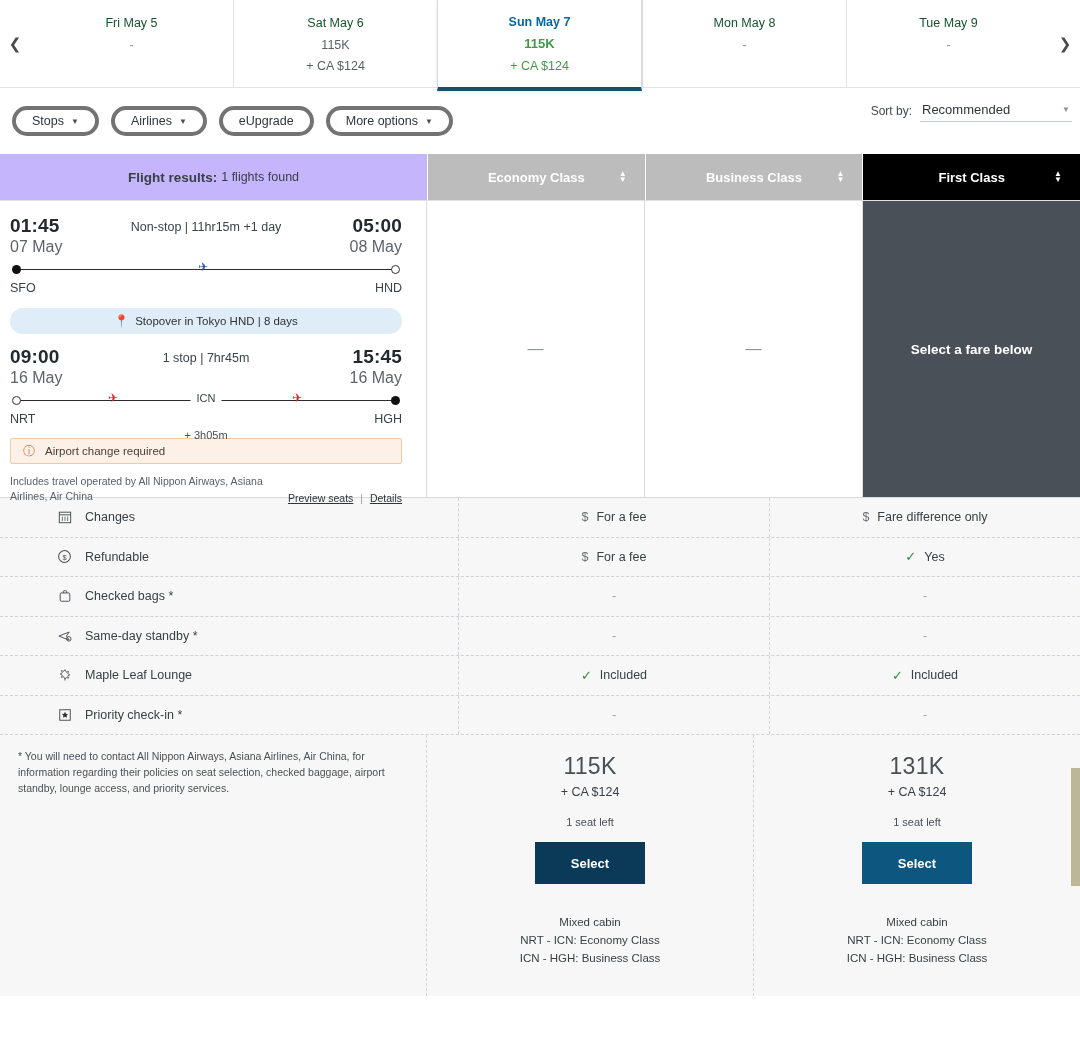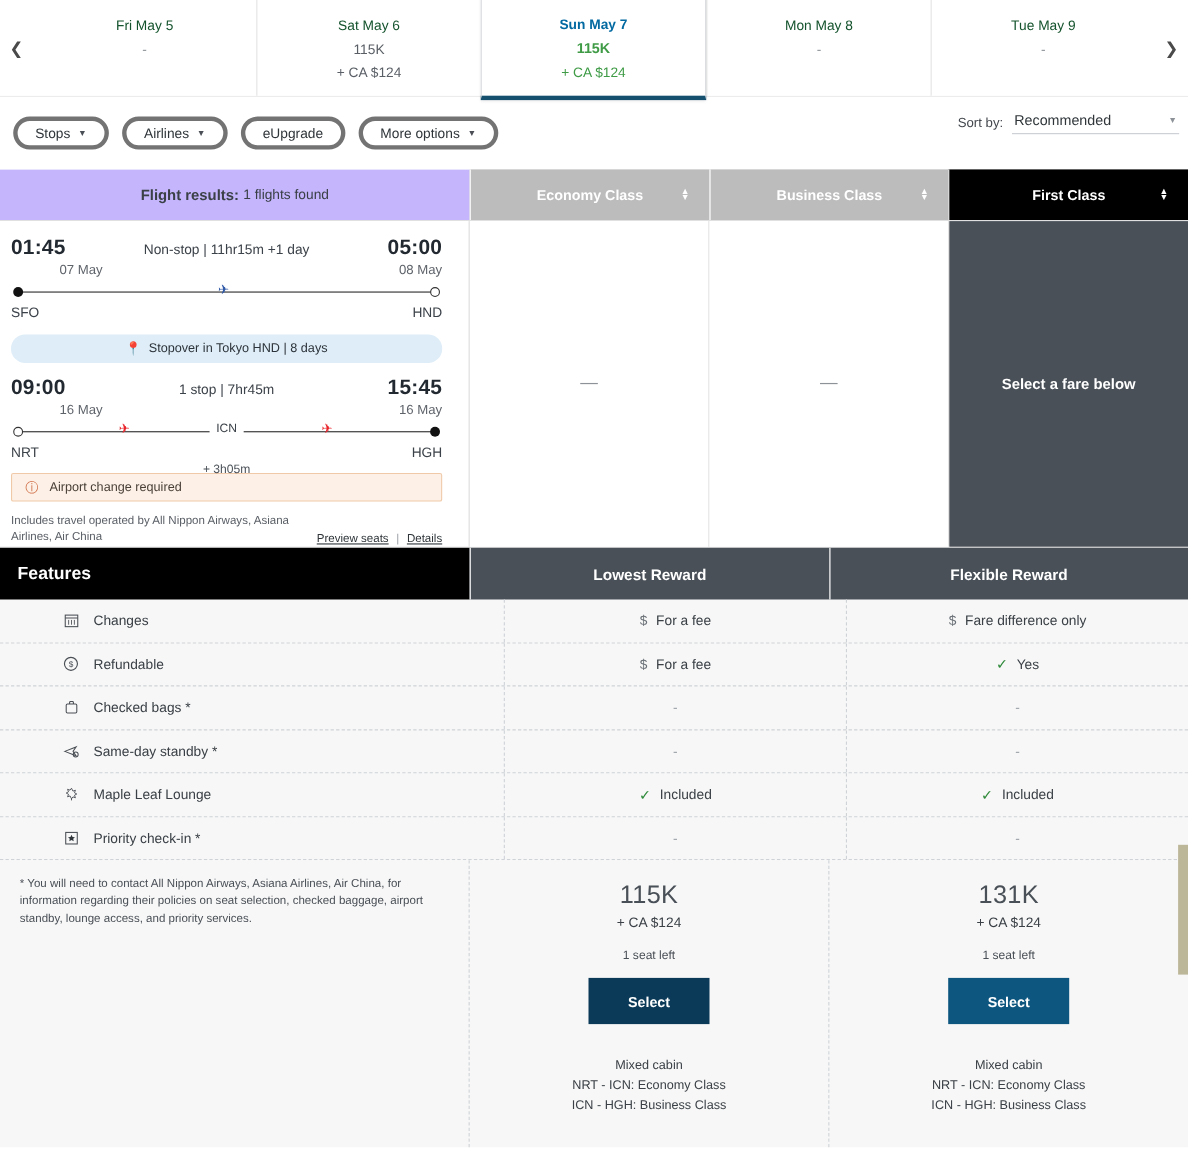--- a/index.html
+++ b/index.html
@@ -99,21 +99,21 @@
 
   
   .flightrow { display: flex; height: 297px; border-bottom: 1px solid #d9d9d9; background: #fff; }
   .fr-detail {
     width: 427px; flex: 0 0 427px; padding: 14px 24px 0 10px;
     border-right: 1px solid #dcdcdc; position: relative;
   }
   .leg { position: relative; }
   .leg-top { display: flex; justify-content: space-between; align-items: flex-start; }
   .leg-time { font-size: 19px; font-weight: 700; color: #222930; letter-spacing: .2px; }
-  .leg-date { font-size: 12px; color: #5e636a; margin-top: 1px; margin-left: 44px; }
+  .leg-date { font-size: 16px; color: #5e636a; margin-top: 1px; }
   .leg-mid { font-size: 12.5px; color: #3c4249; padding-top: 5px; }
   .leg-right { text-align: right; }
 
   .line-wrap { position: relative; height: 16px; margin-top: 6px; }
   .line {
     position: absolute; left: 6px; right: 6px; top: 7px;
     height: 1px; background: #2b2b2b;
   }
   .dot {
     position: absolute; top: 3px; width: 9px; height: 9px; border-radius: 50%;
@@ -413,25 +413,20 @@
       <span>—</span>
     </div>
     <div class="fr-cell">
       <span>—</span>
     </div>
     <div class="fr-cell selected">
       <span>Select a fare below</span>
     </div>
   </div>
 
-  <div class="feat-head">
-    <div class="fh-left">Features</div>
-    <div class="fh-col">Lowest Reward</div>
-    <div class="fh-col">Flexible Reward</div>
-  </div>
 
   <div class="feat-body">
 
     <div class="feat-row">
       <div class="fr-label">
         <span class="fr-ico">
           <svg width="14" height="14" viewBox="0 0 16 16">
               <rect x="1.5" y="2.5" width="13" height="12" fill="none" stroke="#4a4f55" stroke-width="1.1"></rect>
               <line x1="1.5" y1="5.5" x2="14.5" y2="5.5" stroke="#4a4f55" stroke-width="1.1"></line>
               <line x1="5" y1="7.5" x2="5" y2="12.5" stroke="#4a4f55" stroke-width=".9"></line>

